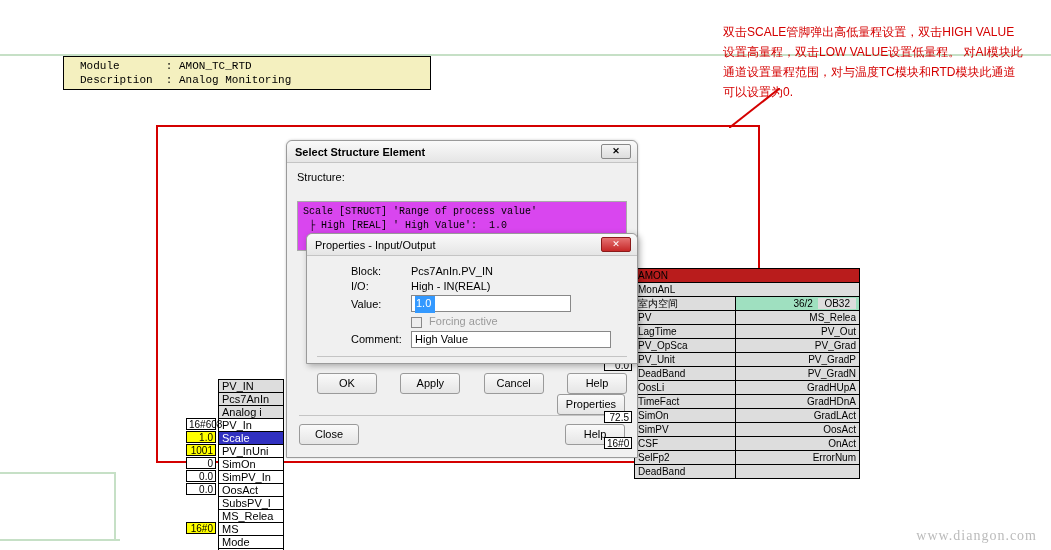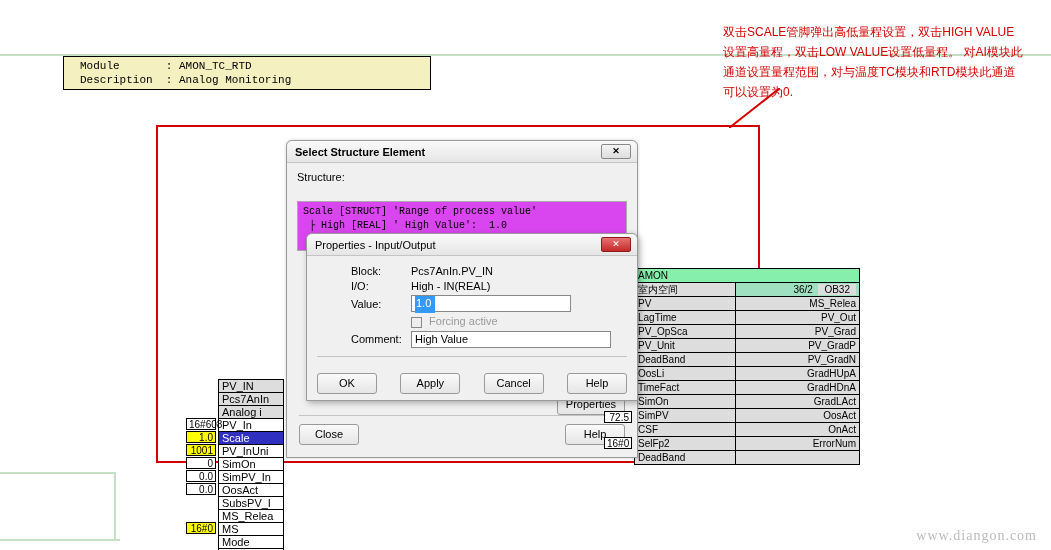--- a/index.html
+++ b/index.html
@@ -138,21 +138,21 @@
     cursor:pointer;
     padding:0 8px;
   }
   .outer-props-btn { position:absolute; right:12px; bottom:42px; }
   .outer-btnrow { position:absolute; left:12px; right:12px; bottom:12px; display:flex; justify-content:space-between; border-top:1px solid #c4c4c4; padding-top:8px; }
 
   
   .dlg2 {
     position:absolute;
     left:306px; top:233px;
-    width:332px; height:168px;
+    width:332px; height:131px;
     background:#f0f0f0;
     border:1px solid #9a9a9a;
     border-radius:6px 6px 0 0;
     box-shadow:2px 2px 6px rgba(0,0,0,.3);
     z-index:5;
   }
   .dlg2 .titlebar {
     height:22px;
     background:linear-gradient(#fafafa,#e5e5e5);
     border-bottom:1px solid #c4c4c4;
@@ -222,21 +222,24 @@
     <div class="rcell">MS_Relea</div>
     <div class="rcell">MS</div>
     <div class="rcell">Mode</div>
     <div class="rcell">DataXchg</div>
   </div>
 
 <div id="fb-right" class="fb-right">
     <table>
       <tbody>
         <tr class="hdr">
-          <td colspan="2" style="background:#86efac">AMON</td>
+          <td colspan="2" style="background:#b91c1c">AMON</td>
+        </tr>
+        <tr class="hdr">
+          <td colspan="2" style="background:#ddd">MonAnL</td>
         </tr>
         <tr>
           <td style="background:#ddd">室内空间</td>
           <td class="cyan" style="text-align:right">36/2&nbsp;&nbsp;<span style="background:#ddd;padding:0 6px">OB32</span></td>
         </tr>
         <tr>
           <td>PV</td>
           <td style="text-align:right">MS_Relea</td>
         </tr>
         <tr>

